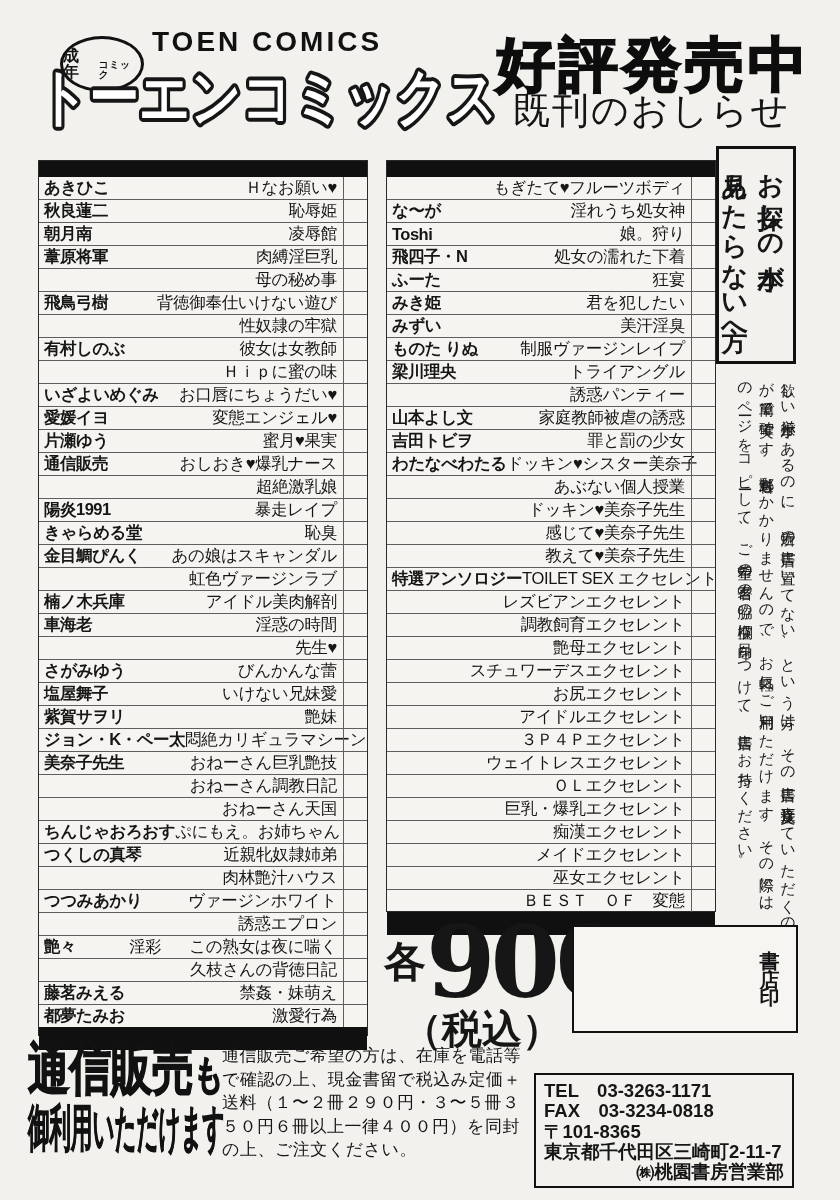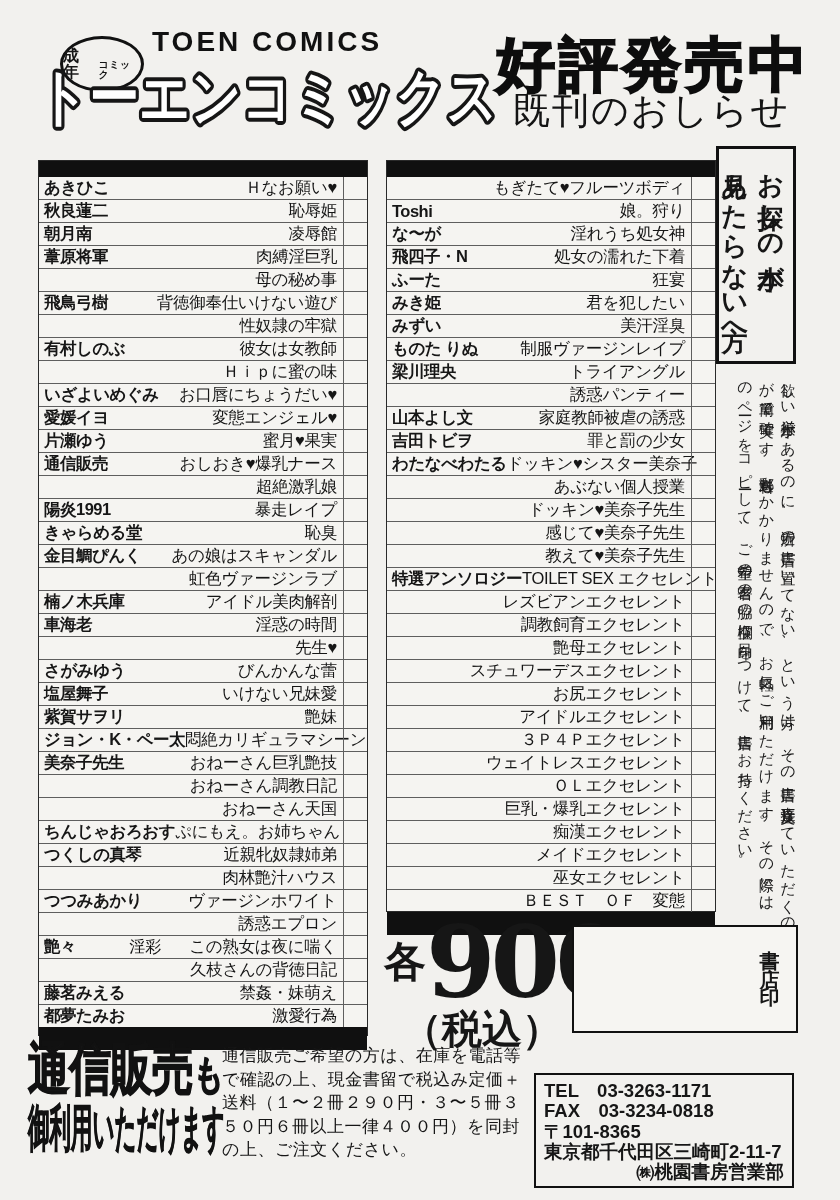--- a/index.html
+++ b/index.html
@@ -403,30 +403,30 @@
     <div class="cbar top"></div>
     <div class="crows" id="right-rows">
         <div class="crow">
           <span class="author"></span>
           <span class="rgroup">
             <span class="btitle">もぎたて♥フルーツボディ</span>
           </span>
           <span class="mark"></span>
         </div>
         <div class="crow">
+          <span class="author">な〜が</span>
+          <span class="rgroup">
+            <span class="btitle">淫れうち処女神</span>
+          </span>
+          <span class="mark"></span>
+        </div>
+        <div class="crow">
           <span class="author">Toshi</span>
           <span class="rgroup">
             <span class="btitle">娘。狩り</span>
-          </span>
-          <span class="mark"></span>
-        </div>
-        <div class="crow">
-          <span class="author">な〜が</span>
-          <span class="rgroup">
-            <span class="btitle">淫れうち処女神</span>
           </span>
           <span class="mark"></span>
         </div>
         <div class="crow">
           <span class="author">飛四子・N</span>
           <span class="rgroup">
             <span class="btitle">処女の濡れた下着</span>
           </span>
           <span class="mark"></span>
         </div>

